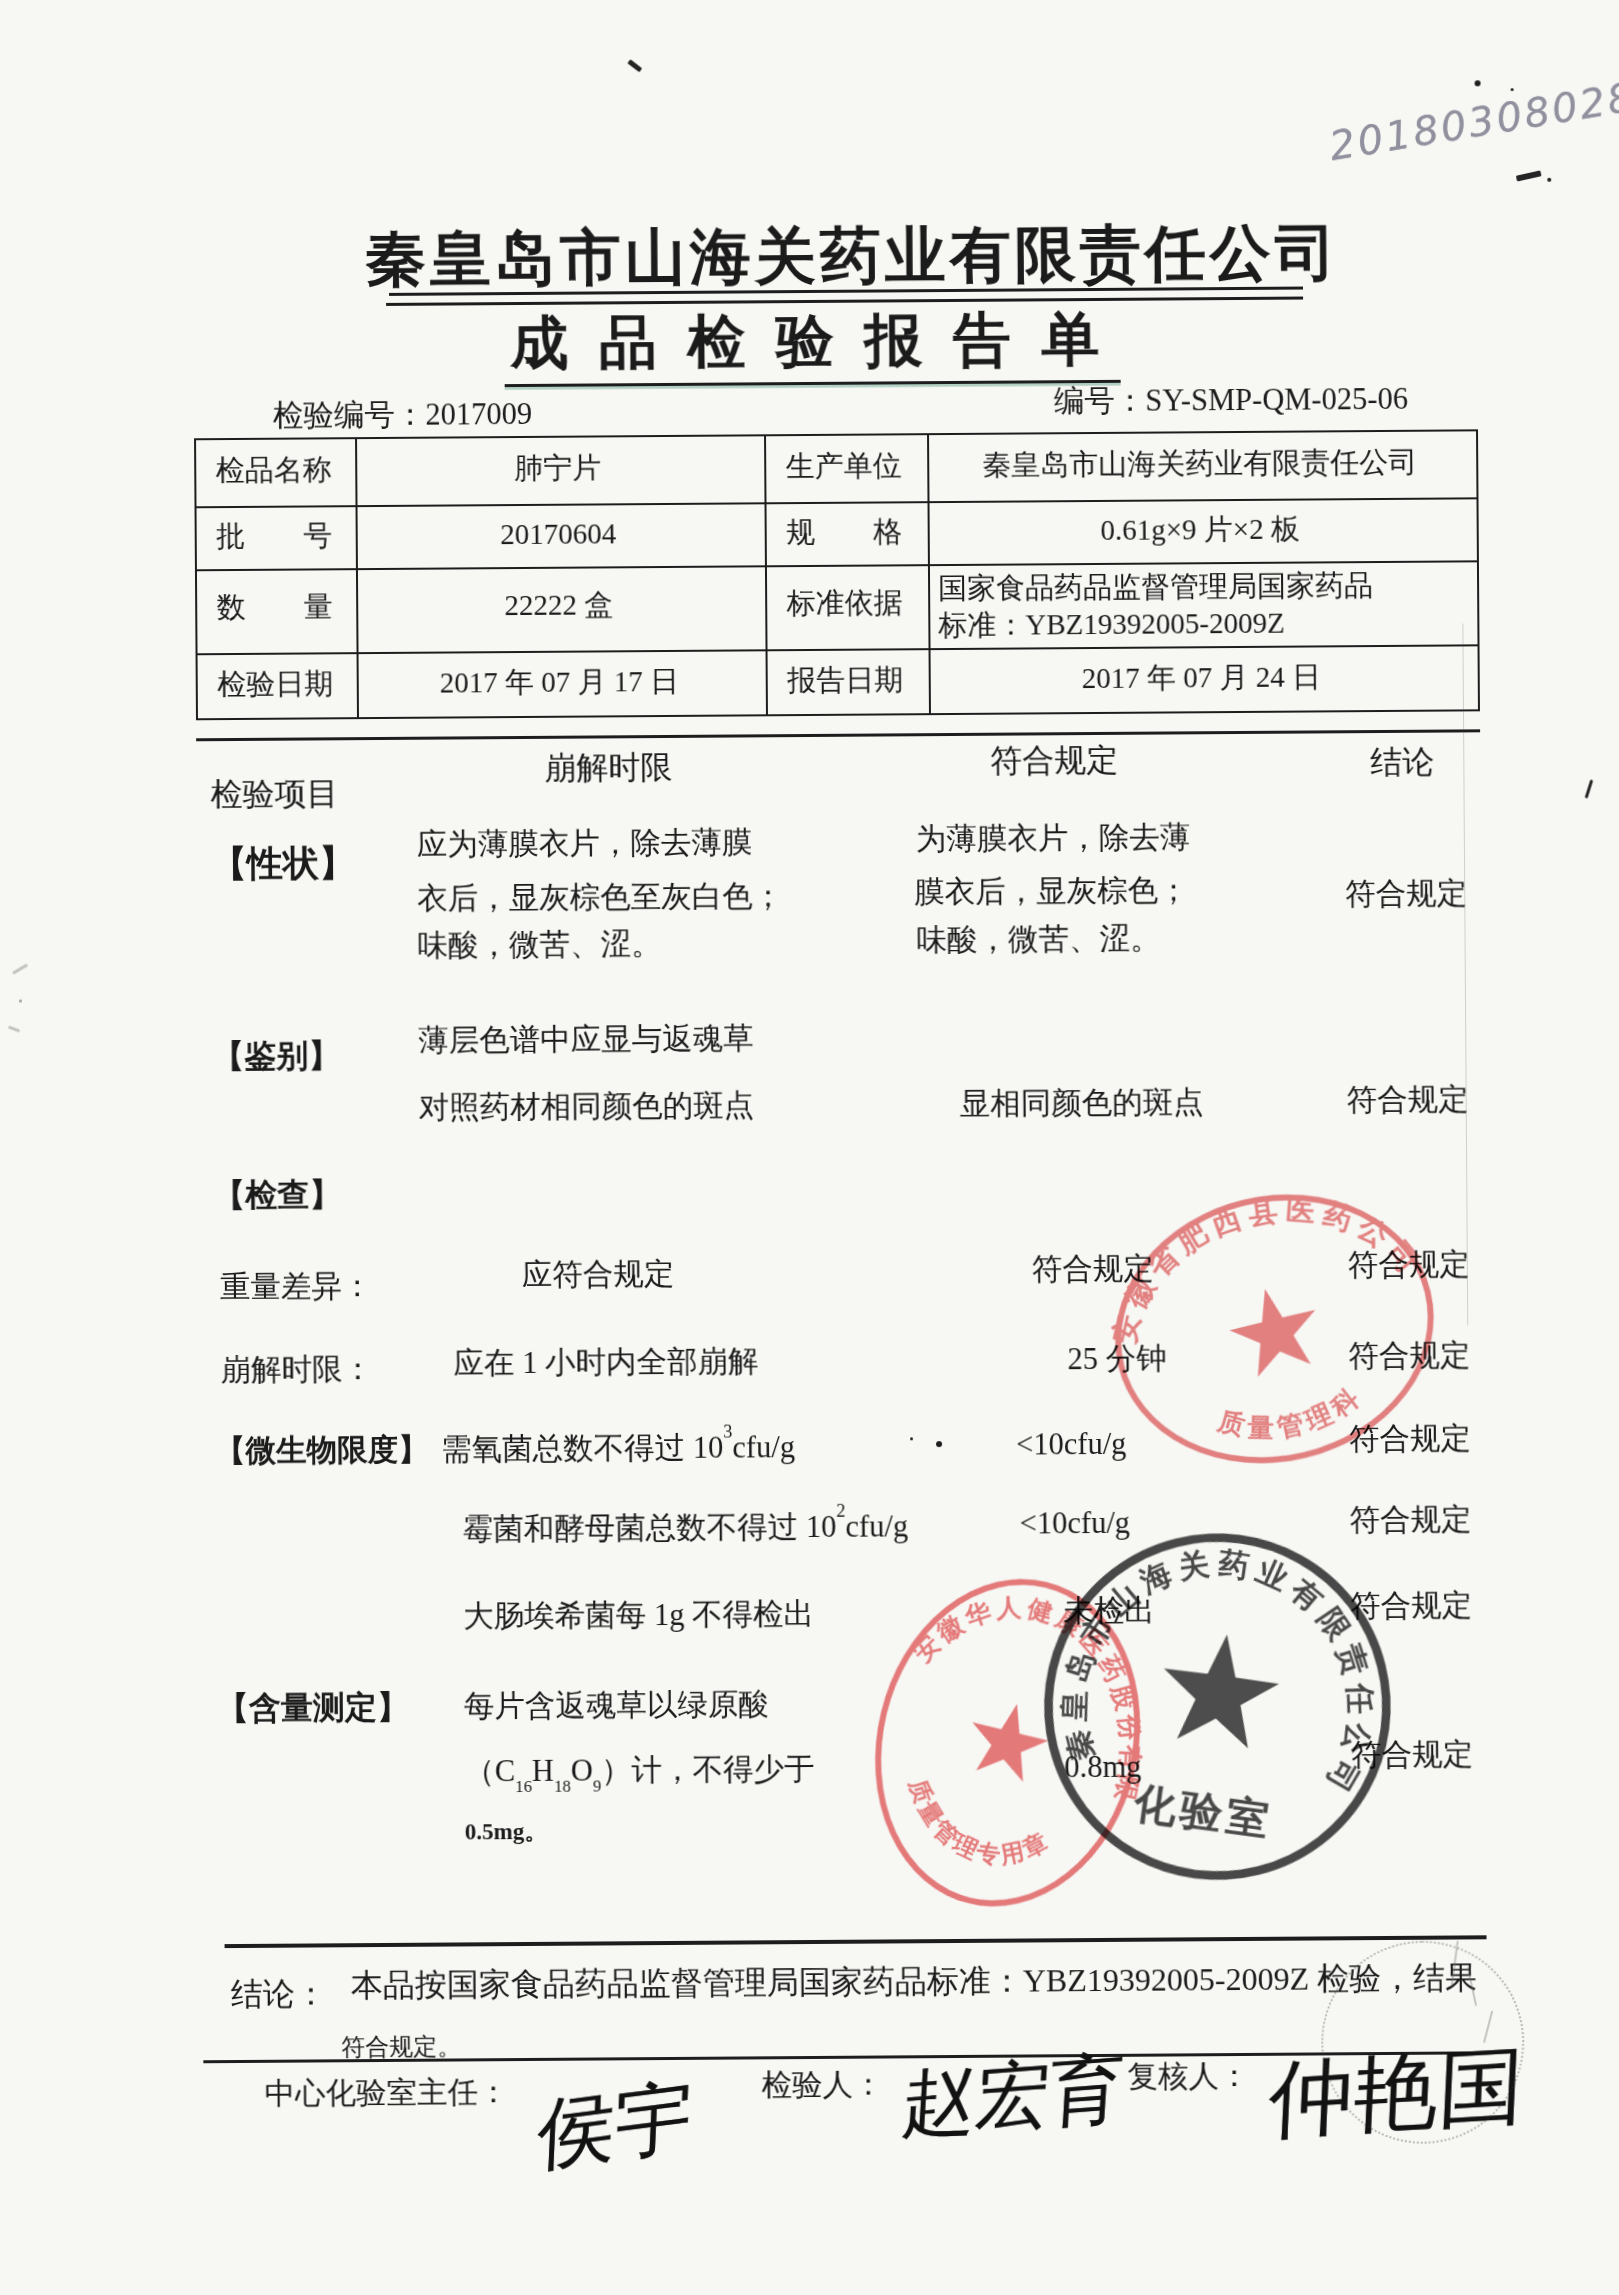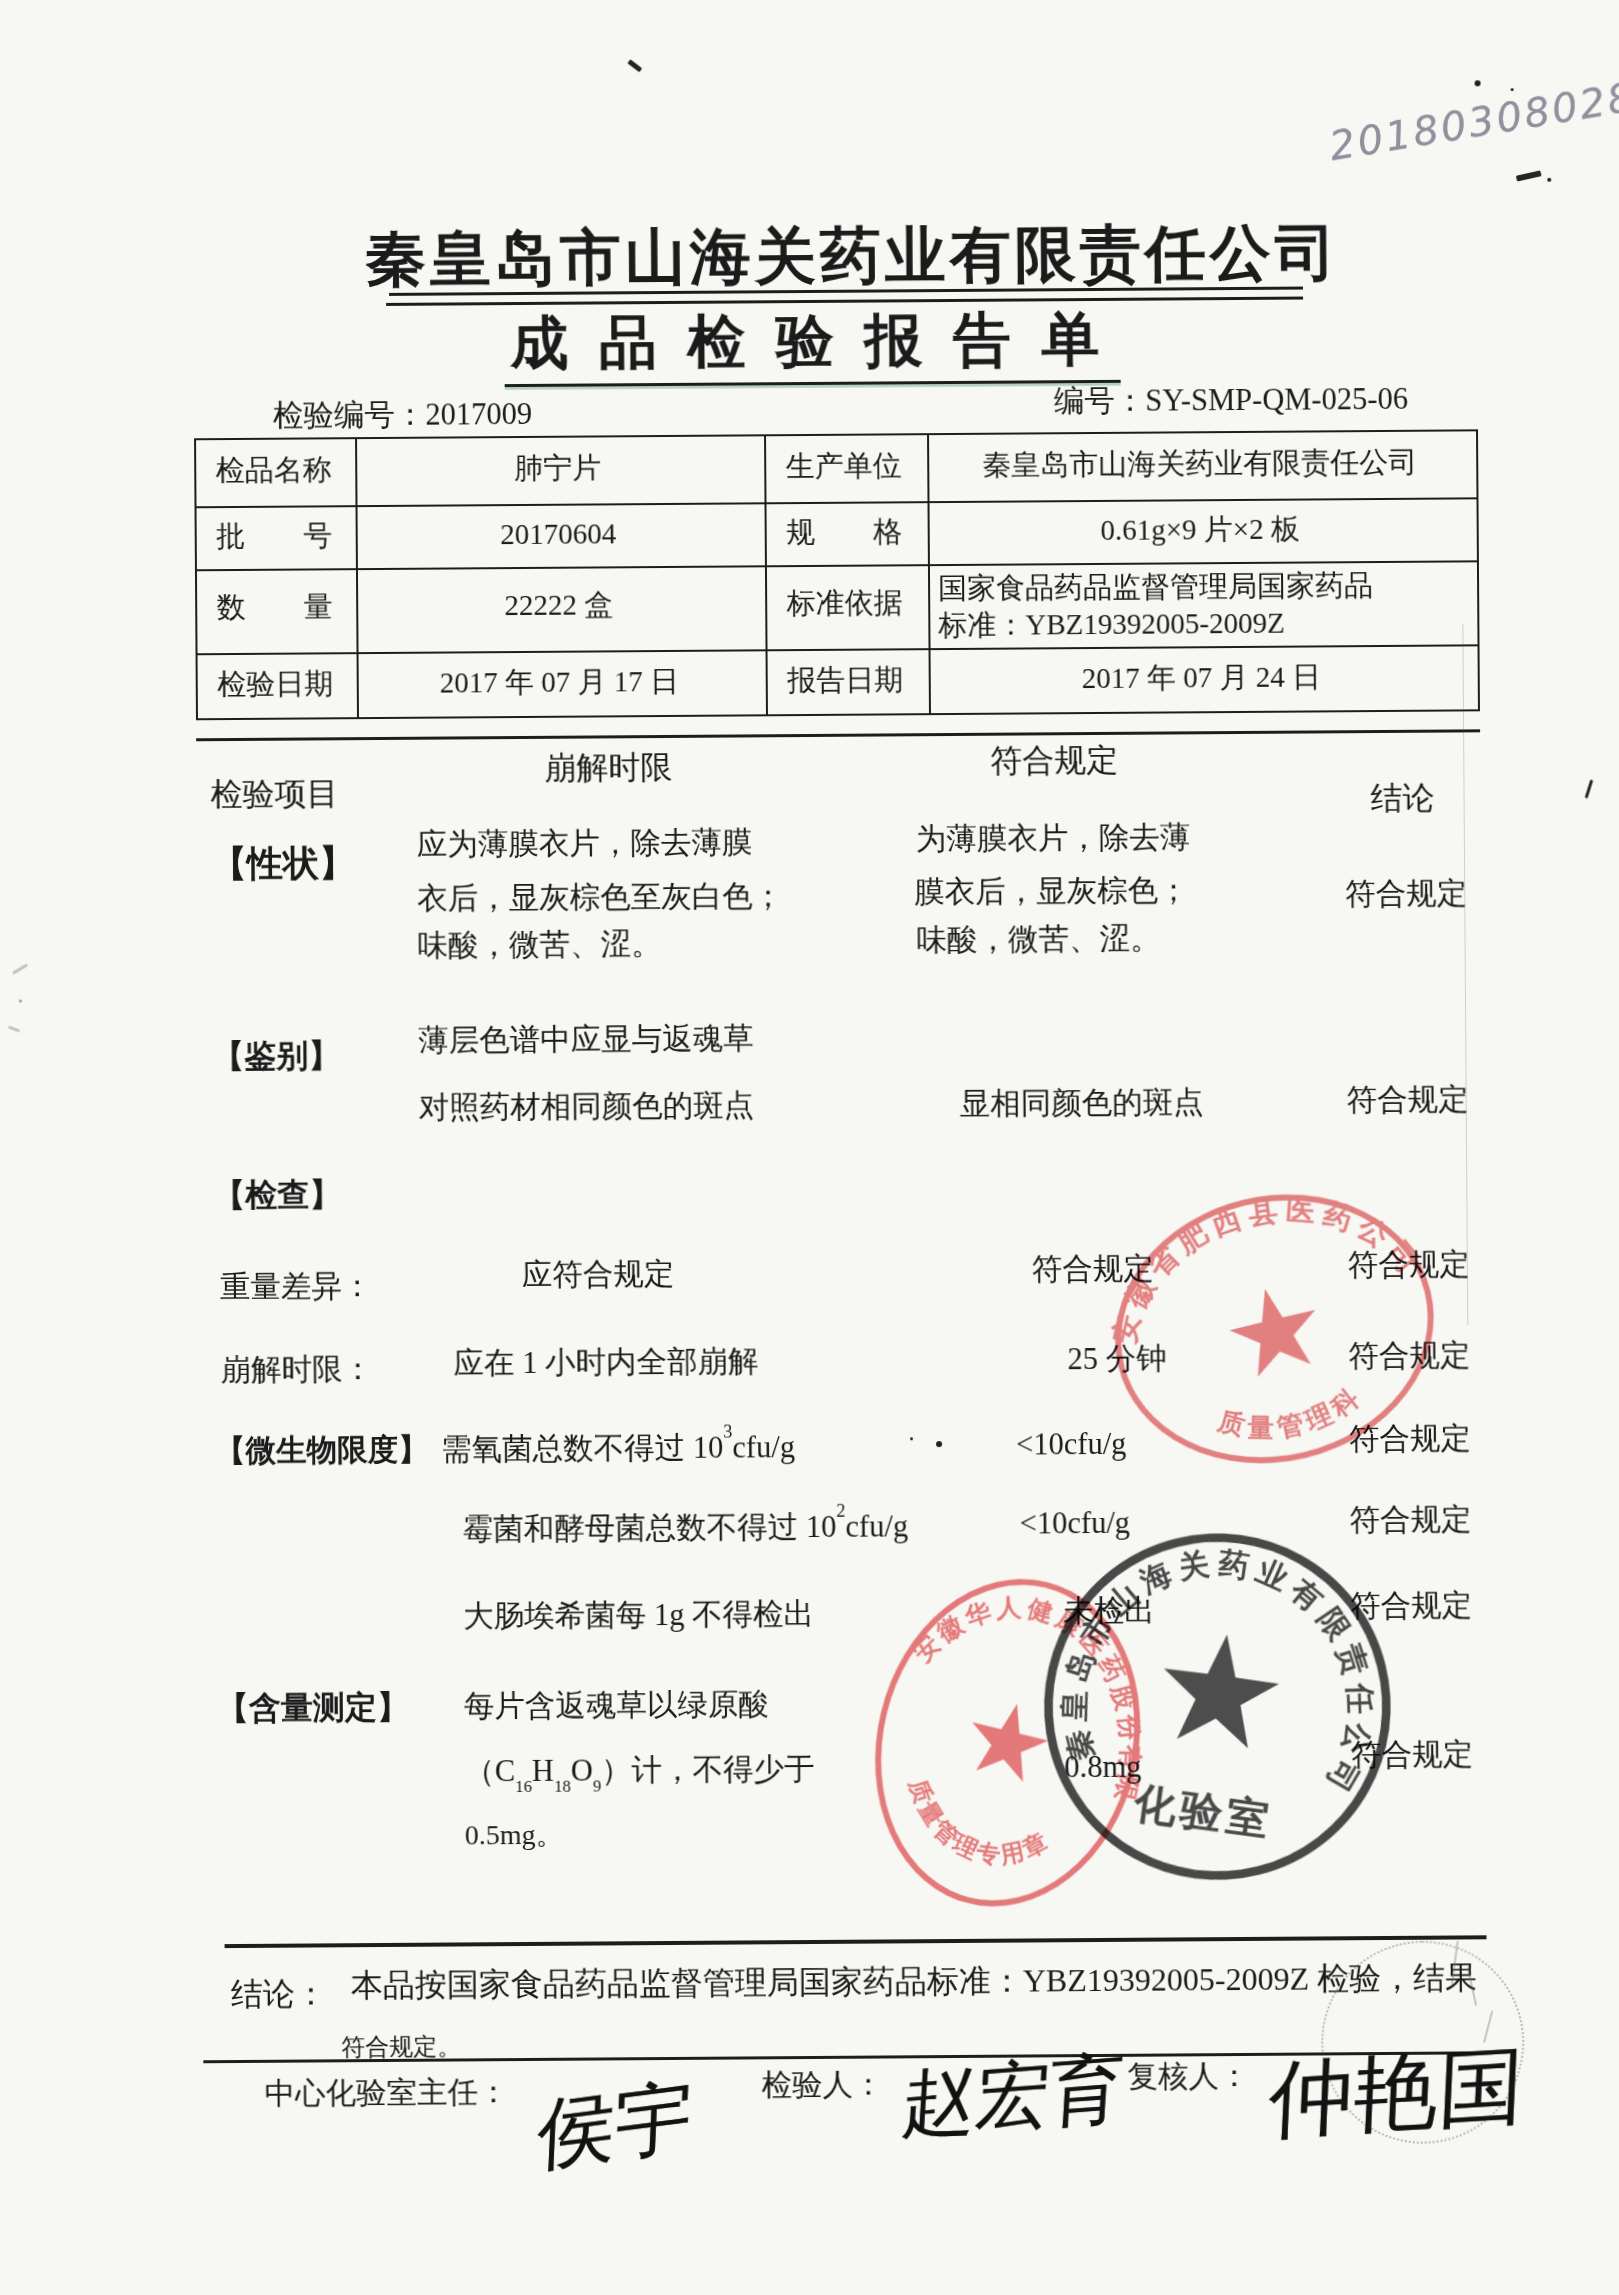--- a/index.html
+++ b/index.html
@@ -72,21 +72,21 @@
   <div class="t ctr" style="left:199px;top:664px;width:159px;font-size:29px;">检验日期</div>
   <div class="t ctr" style="left:358px;top:664px;width:409px;font-size:29px;">2017 年 07 月 17 日</div>
   <div class="t ctr" style="left:767px;top:664px;width:163px;font-size:29px;">报告日期</div>
   <div class="t ctr" style="left:930px;top:664px;width:549px;font-size:29px;">2017 年 07 月 24 日</div>
 
   <div class="hl" style="left:199px;top:734px;width:1284px;height:3.3px;"></div>
 
   <div class="t" style="left:213px;top:745px;font-size:32px;margin-top:28px;">检验项目</div>
   <div class="t" style="left:547px;top:749px;font-size:32px;">崩解时限</div>
   <div class="t" style="left:993px;top:745px;font-size:32px;">符合规定</div>
-  <div class="t" style="left:1373px;top:749px;font-size:32px;margin-top:36px;">结论</div>
+  <div class="t" style="left:1373px;top:749px;font-size:32px;">结论</div>
 
   <div class="t" style="left:213px;top:840px;font-size:36px;font-weight:700;">【性状】</div>
   <div class="t" style="left:419px;top:825px;font-size:30.5px;">应为薄膜衣片，除去薄膜</div>
   <div class="t" style="left:419px;top:879px;font-size:30.5px;">衣后，显灰棕色至灰白色；</div>
   <div class="t" style="left:419px;top:926px;font-size:30.5px;">味酸，微苦、涩。</div>
   <div class="t" style="left:918px;top:823px;font-size:30.5px;">为薄膜衣片，除去薄</div>
   <div class="t" style="left:916px;top:876px;font-size:30.5px;">膜衣后，显灰棕色；</div>
   <div class="t" style="left:918px;top:924px;font-size:30.5px;">味酸，微苦、涩。</div>
   <div class="t" style="left:1347px;top:881px;font-size:30.5px;">符合规定</div>
 
@@ -123,21 +123,21 @@
 
   <div class="t" style="left:460px;top:1597px;font-size:30.5px;">大肠埃希菌每 1g 不得检出</div>
   <div class="t" style="left:1060px;top:1596px;font-size:30.5px;">未检出</div>
   <div class="t" style="left:1347px;top:1593px;font-size:30.5px;">符合规定</div>
 
   <div class="t" style="left:213px;top:1687px;font-size:32px;font-weight:600;">【含量测定】</div>
   <div class="t" style="left:460px;top:1687px;font-size:30.5px;">每片含返魂草以绿原酸</div>
   <div class="t" style="left:460px;top:1752px;font-size:30.5px;">
     <span>（C</span><sub>16</sub><span>H</span><sub>18</sub><span>O</span><sub>9</sub><span>）计，不得少于</span>
   </div>
-  <div class="t" style="left:460px;top:1817px;font-size:28px;">0.5mg。</div>
+  <div class="t" style="left:460px;top:1817px;font-size:23px;font-weight:bold;">0.5mg。</div>
   <div class="t" style="left:1060px;top:1752px;font-size:30.5px;">0.8mg</div>
   <div class="t" style="left:1347px;top:1742px;font-size:30.5px;">符合规定</div>
 
   <div class="hl" style="left:219px;top:1940px;width:1262px;height:4px;"></div>
   <div class="t" style="left:225px;top:1973px;font-size:32px;">结论：</div>
   <div class="t" style="left:345px;top:1965px;font-size:32px;">本品按国家食品药品监督管理局国家药品标准：YBZ19392005-2009Z 检验，结果</div>
   <div class="t" style="left:335px;top:2031px;font-size:24px;">符合规定。</div>
   <div class="hl" style="left:197px;top:2056px;width:1286px;height:2.7px;"></div>
 
   <div class="t" style="left:258px;top:2073px;font-size:30.5px;">中心化验室主任：</div>

